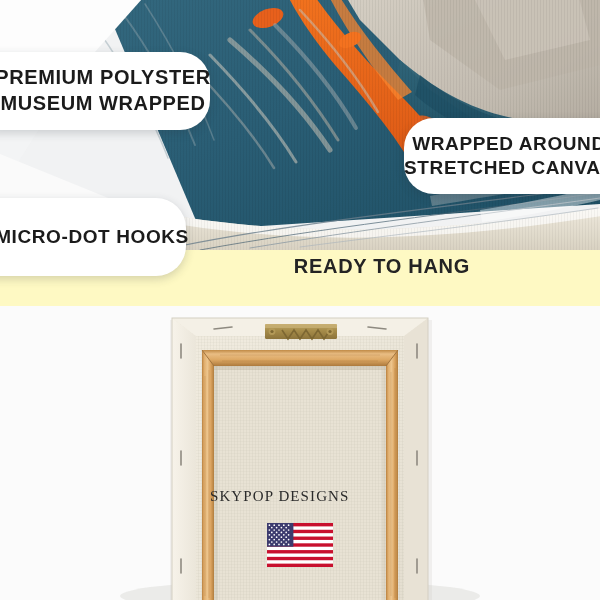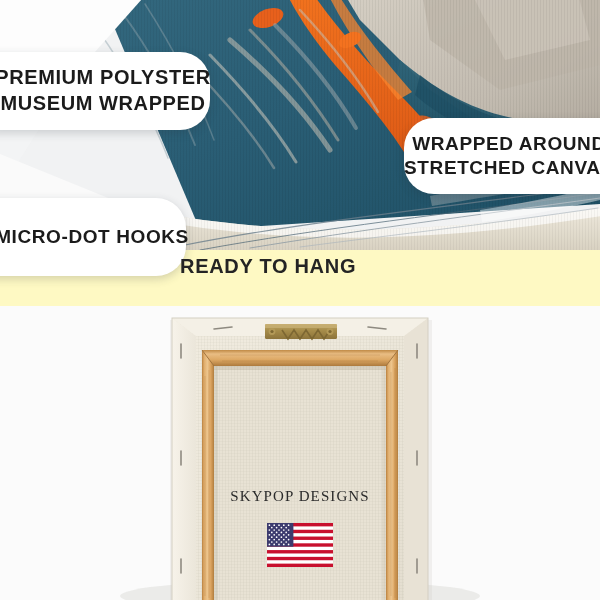--- a/index.html
+++ b/index.html
@@ -80,21 +80,21 @@
     box-sizing: border-box;
     font-size: 19px;
   }
 
   
   #ready-heading {
     position: absolute;
     left: 180px;
     top: 253px;
     width: 290px;
-    text-align: left;
+    text-align: right;
     color: #242424;
     font-size: 20px;
     font-weight: 700;
     letter-spacing: 0.7px;
     line-height: 1.32;
     font-stretch: condensed;
   }
   #ready-heading .bline { display:block; white-space: nowrap; }
 
   
@@ -106,21 +106,20 @@
     height: 294px;
     overflow: hidden;
   }
   .prod-svg { display:block; width:600px; height:294px; }
 
   .brand-text {
     position: absolute;
     left: 210px;
     top: 488px;
     width: 180px;
-    text-align: center;
     font-family: "Liberation Serif", serif;
     font-size: 15px;
     letter-spacing: 1.1px;
     color: #2b2b2b;
   }
 
   .flag-wrap {
     position: absolute;
     left: 267px;
     top: 523px;

